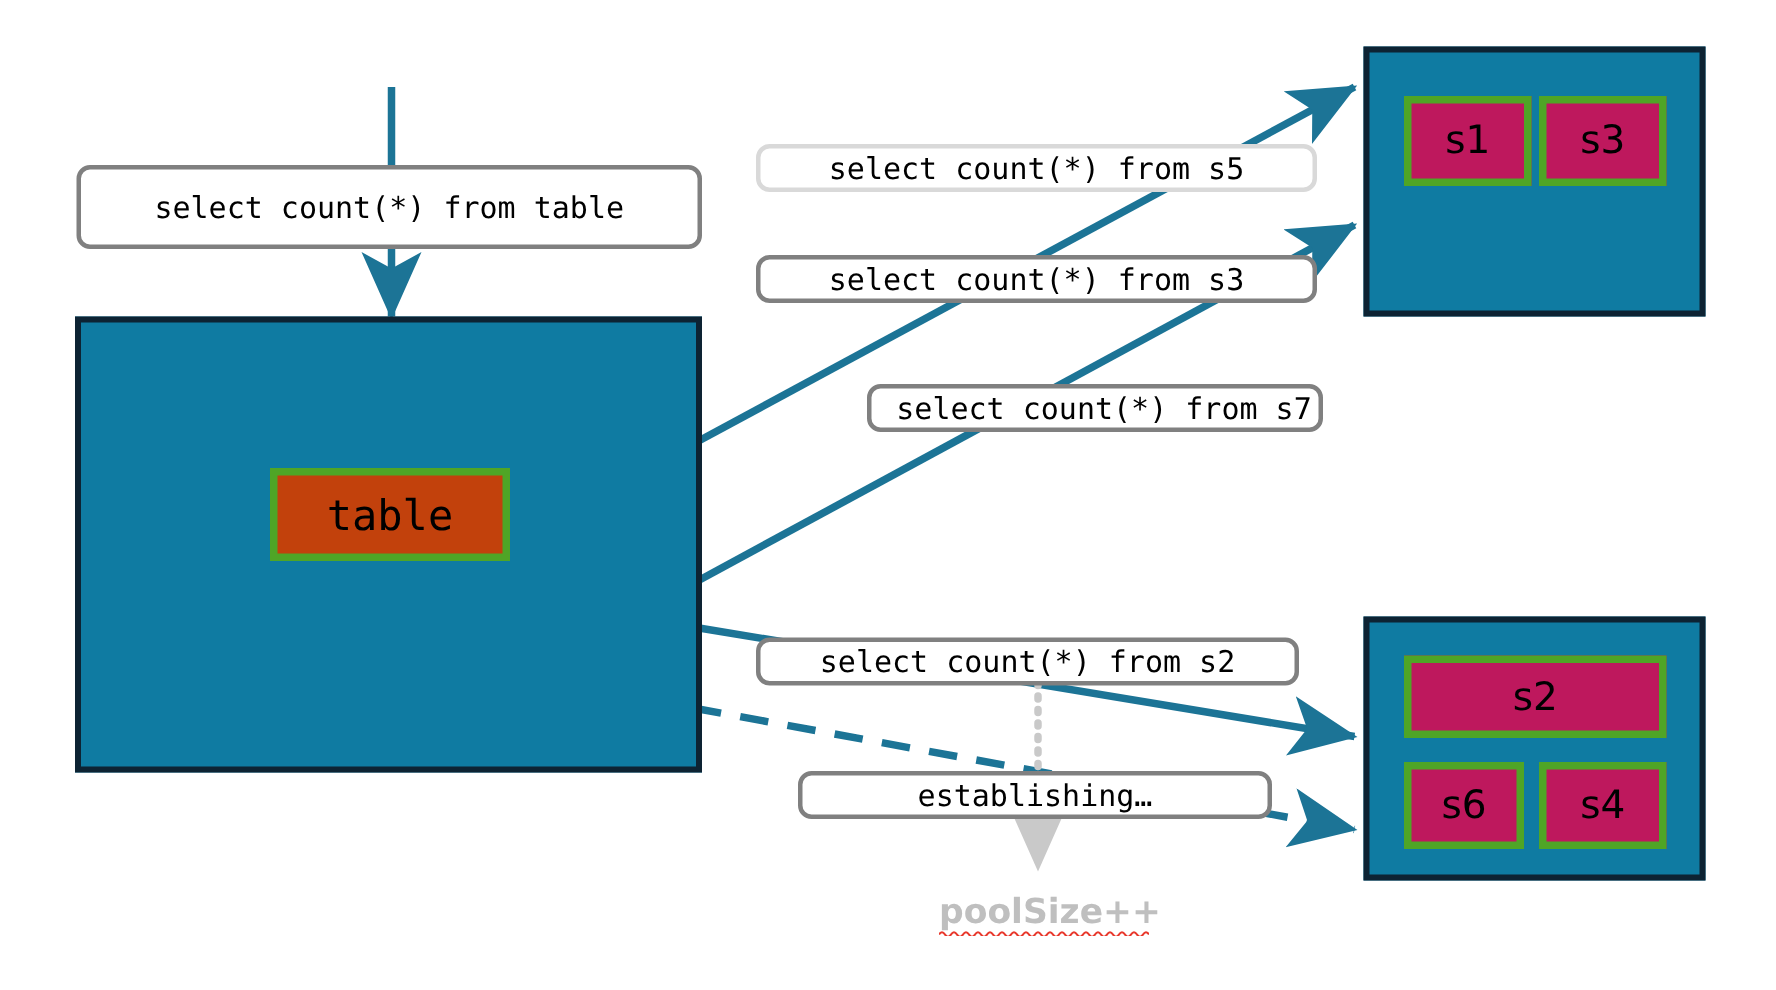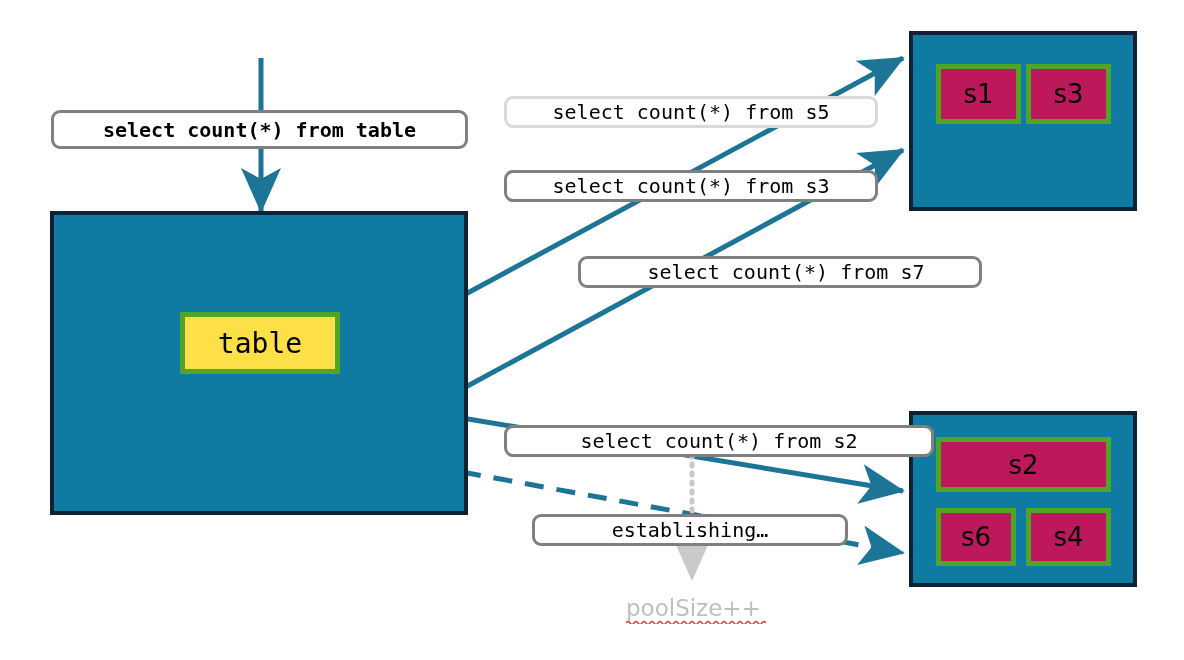--- a/index.html
+++ b/index.html
@@ -56,21 +56,21 @@
     display: flex;
     align-items: center;
     justify-content: center;
     font-family: "DejaVu Sans", "Liberation Sans", sans-serif;
     font-size: 26px;
     color: #000000;
   }
   .table-node {
     position: absolute;
     box-sizing: border-box;
-    background: #fde047;
+    background: #c2410c;
     border: 5px solid #4FA526;
     display: flex;
     align-items: center;
     justify-content: center;
     font-family: "DejaVu Sans Mono", "Liberation Mono", monospace;
     font-size: 28px;
     color: #000000;
   }
   .pool-label {
     position: absolute;
@@ -135,44 +135,44 @@
   <div class="server-box" style="left:936px; top:437px; width:175px; height:55px;">
     <span>s2</span>
   </div>
   <div class="server-box" style="left:936px; top:508px; width:80px; height:58px;">
     <span>s6</span>
   </div>
   <div class="server-box" style="left:1026px; top:508px; width:85px; height:58px;">
     <span>s4</span>
   </div>
 
-  <div class="node query-box" style="left:51px; top:110px; width:417px; height:39px; border-width:3px; border-color:#808080;font-weight:bold;">
+  <div class="node query-box" style="left:51px; top:110px; width:417px; height:56px; border-width:3px; border-color:#808080;">
     <span>select count(*) from table</span>
   </div>
 
   <div class="node query-box" style="left:504px; top:96px; width:374px; height:32px; border-width:3px; border-color:#D9D9D9;">
     <span>select count(*) from s5</span>
   </div>
 
   <div class="node query-box" style="left:504px; top:126px; width:374px; height:32px; border-width:3px; border-color:#808080;margin-top:44px;">
     <span>select count(*) from s3</span>
   </div>
 
-  <div class="node query-box" style="left:578px; top:256px; width:404px; height:32px; border-width:3px; border-color:#808080;padding-left:12px;">
+  <div class="node query-box" style="left:578px; top:256px; width:304px; height:32px; border-width:3px; border-color:#808080;padding-left:12px;">
     <span>select count(*) from s7</span>
   </div>
 
-  <div class="node query-box" style="left:504px; top:425px; width:430px; height:32px; border-width:3px; border-color:#808080;">
+  <div class="node query-box" style="left:504px; top:425px; width:362px; height:32px; border-width:3px; border-color:#808080;">
     <span>select count(*) from s2</span>
   </div>
 
   <div class="node query-box" style="left:532px; top:514px; width:316px; height:32px; border-width:3px; border-color:#808080;">
     <span>establishing…</span>
   </div>
 
-  <div class="pool-label" style="left:626px; top:595px;">
+  <div class="pool-label" style="left:626px; top:595px;font-weight:bold;">
     <span>poolSize++</span>
     <svg class="squiggle" viewBox="0 0 140 4" preserveAspectRatio="none">
       <path d="M0,3 Q2,0 4,3 T8,3 T12,3 T16,3 T20,3 T24,3 T28,3 T32,3 T36,3 T40,3 T44,3 T48,3 T52,3 T56,3 T60,3 T64,3 T68,3 T72,3 T76,3 T80,3 T84,3 T88,3 T92,3 T96,3 T100,3 T104,3 T108,3 T112,3 T116,3 T120,3 T124,3 T128,3 T132,3 T136,3 T140,3" stroke="#E8382C" stroke-width="1.4" fill="none"></path>
     </svg>
   </div>
 
 </div>
 
 </body></html>

